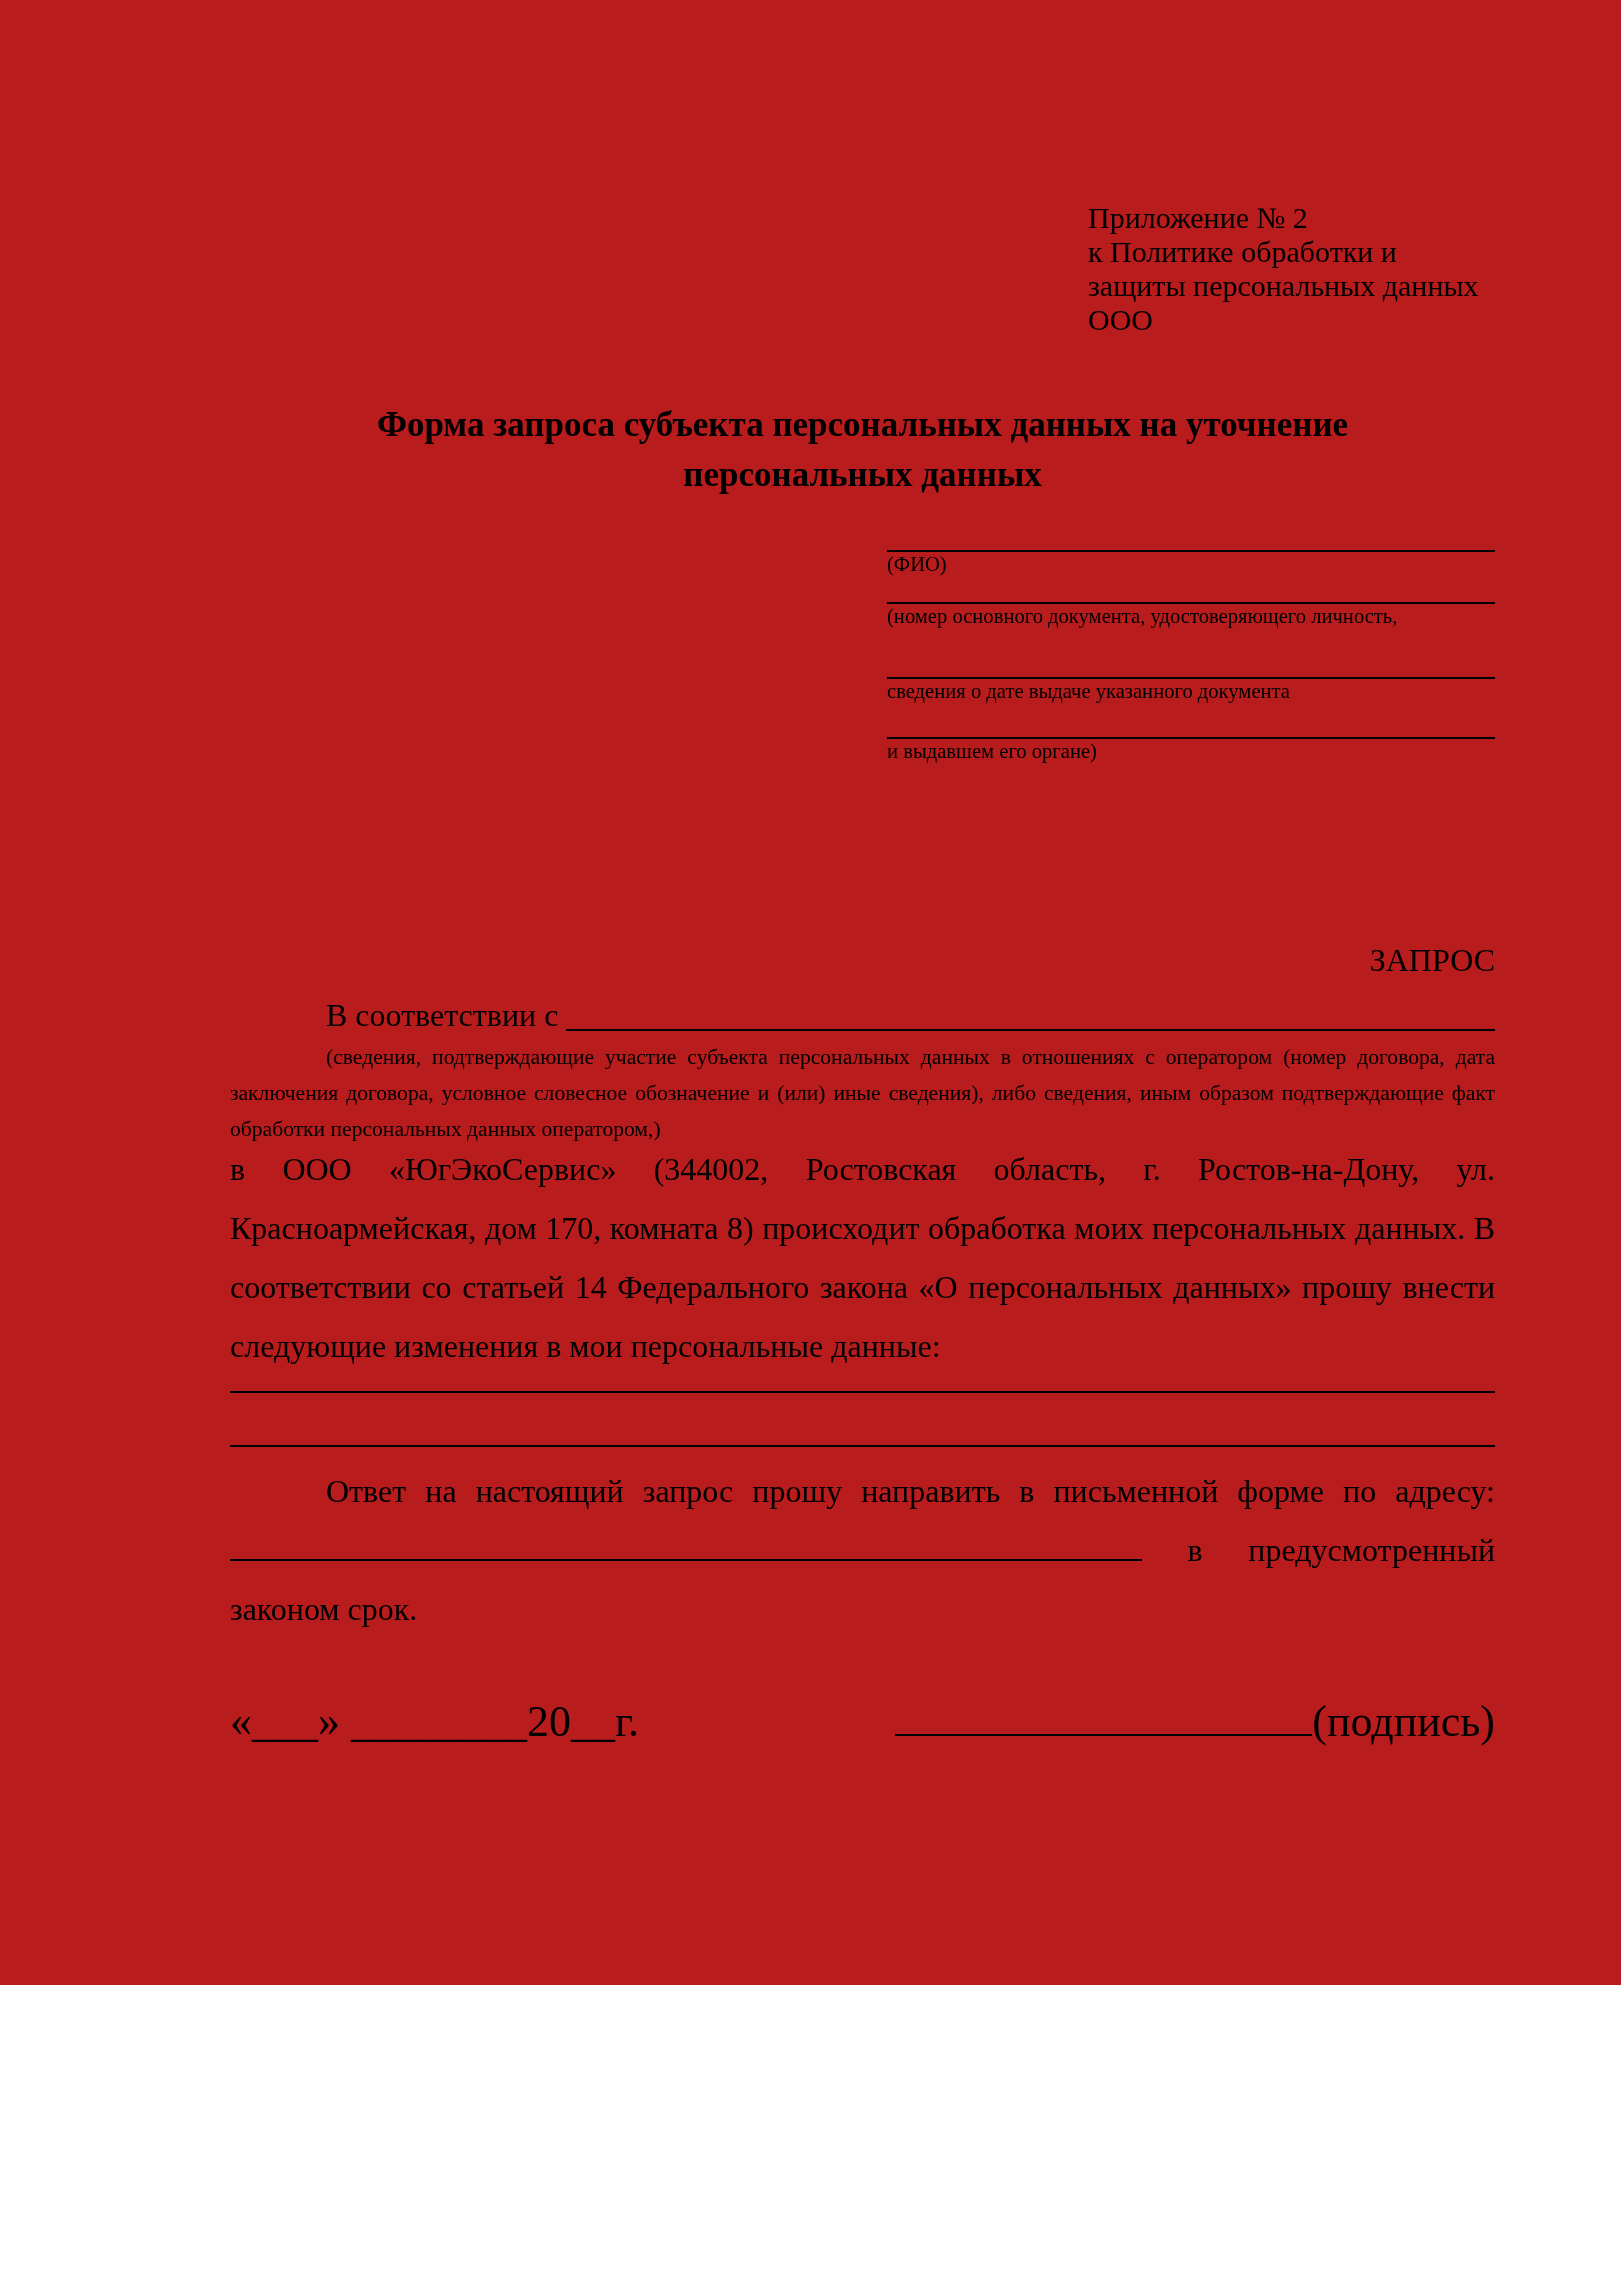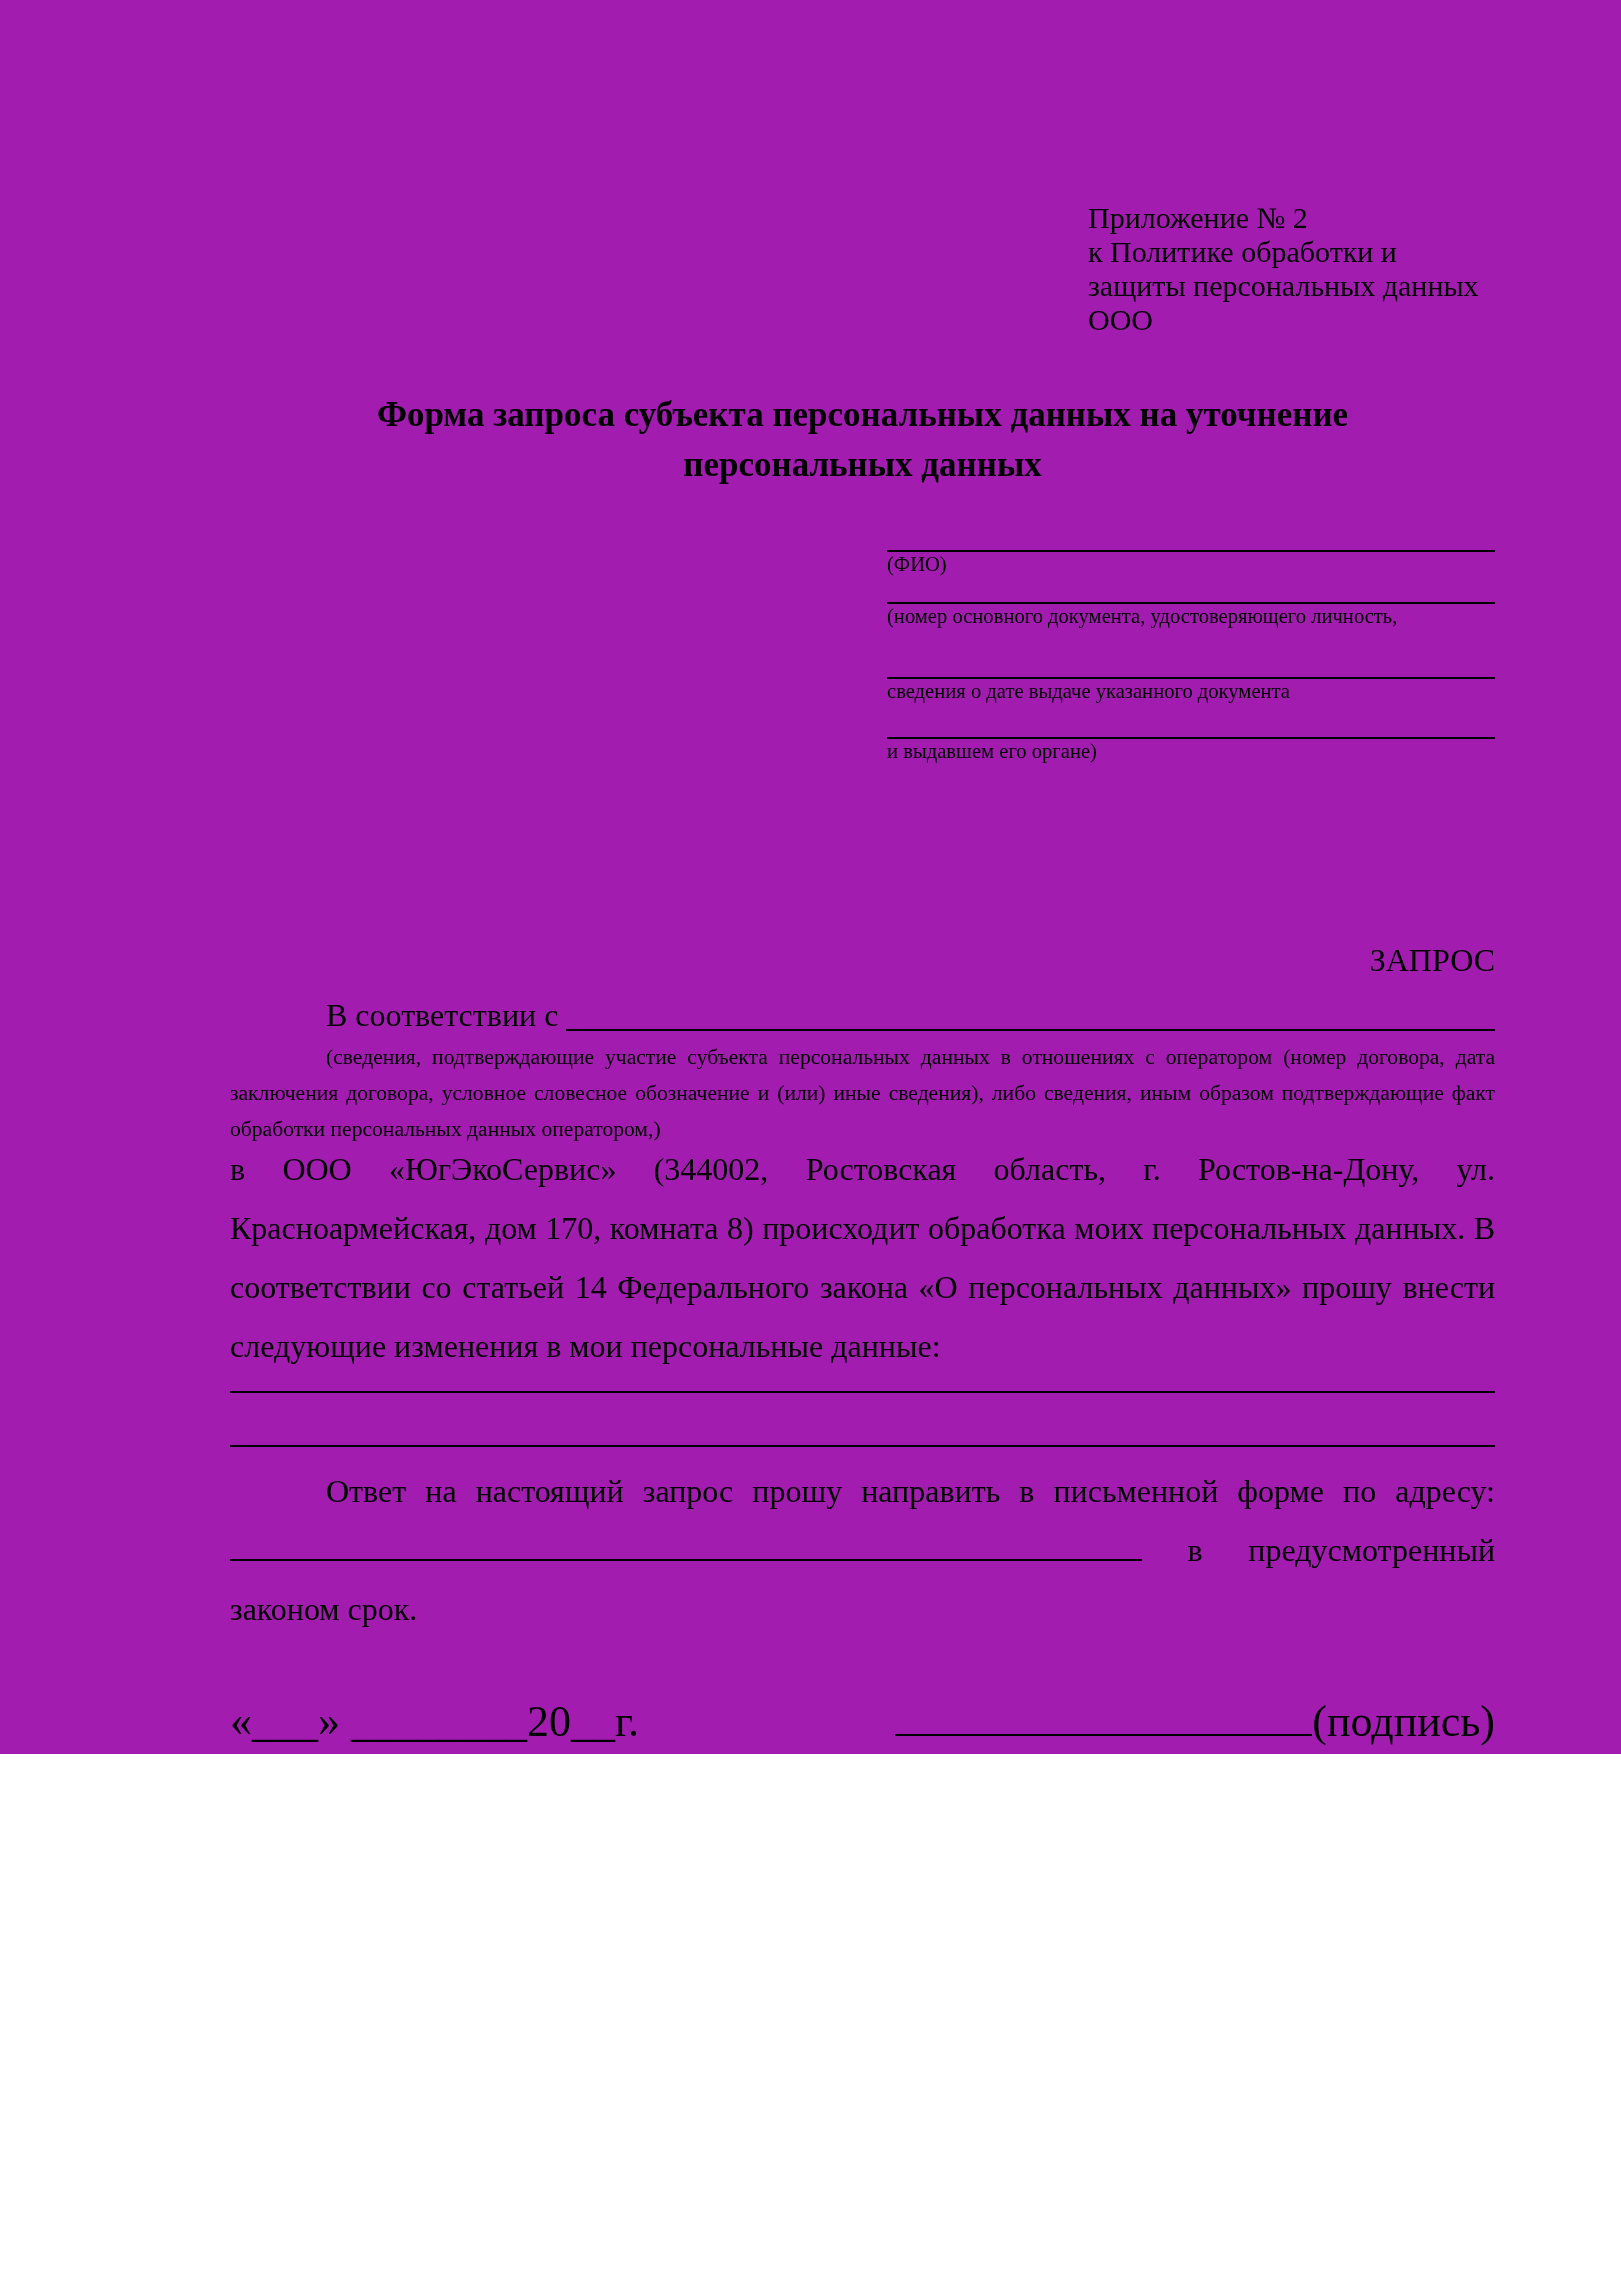--- a/index.html
+++ b/index.html
@@ -3,43 +3,43 @@
 <meta charset="utf-8">
 <style>
   html, body {
     margin: 0;
     padding: 0;
     background: #ffffff;
   }
   .page {
     position: relative;
     width: 1621px;
-    height: 1754px;
-    background: #a21caf;
+    height: 1985px;
+    background: #b91c1c;
     color: #000000;
     font-family: "Liberation Serif", "DejaVu Serif", serif;
     overflow: hidden;
   }
   .sec {
     position: absolute;
     left: 230px;
     right: 126px;
   }
 
   
   .annex {
     left: 1088px;
     top: 201px;
     font-size: 30px;
     line-height: 34px;
   }
 
   
   .form-title {
-    top: 390px;
+    top: 400px;
     text-align: center;
     font-weight: bold;
     font-size: 35px;
     line-height: 50px;
   }
   .form-title .inner {
     max-width: 1117px;
     margin: 0 auto;
   }
 

